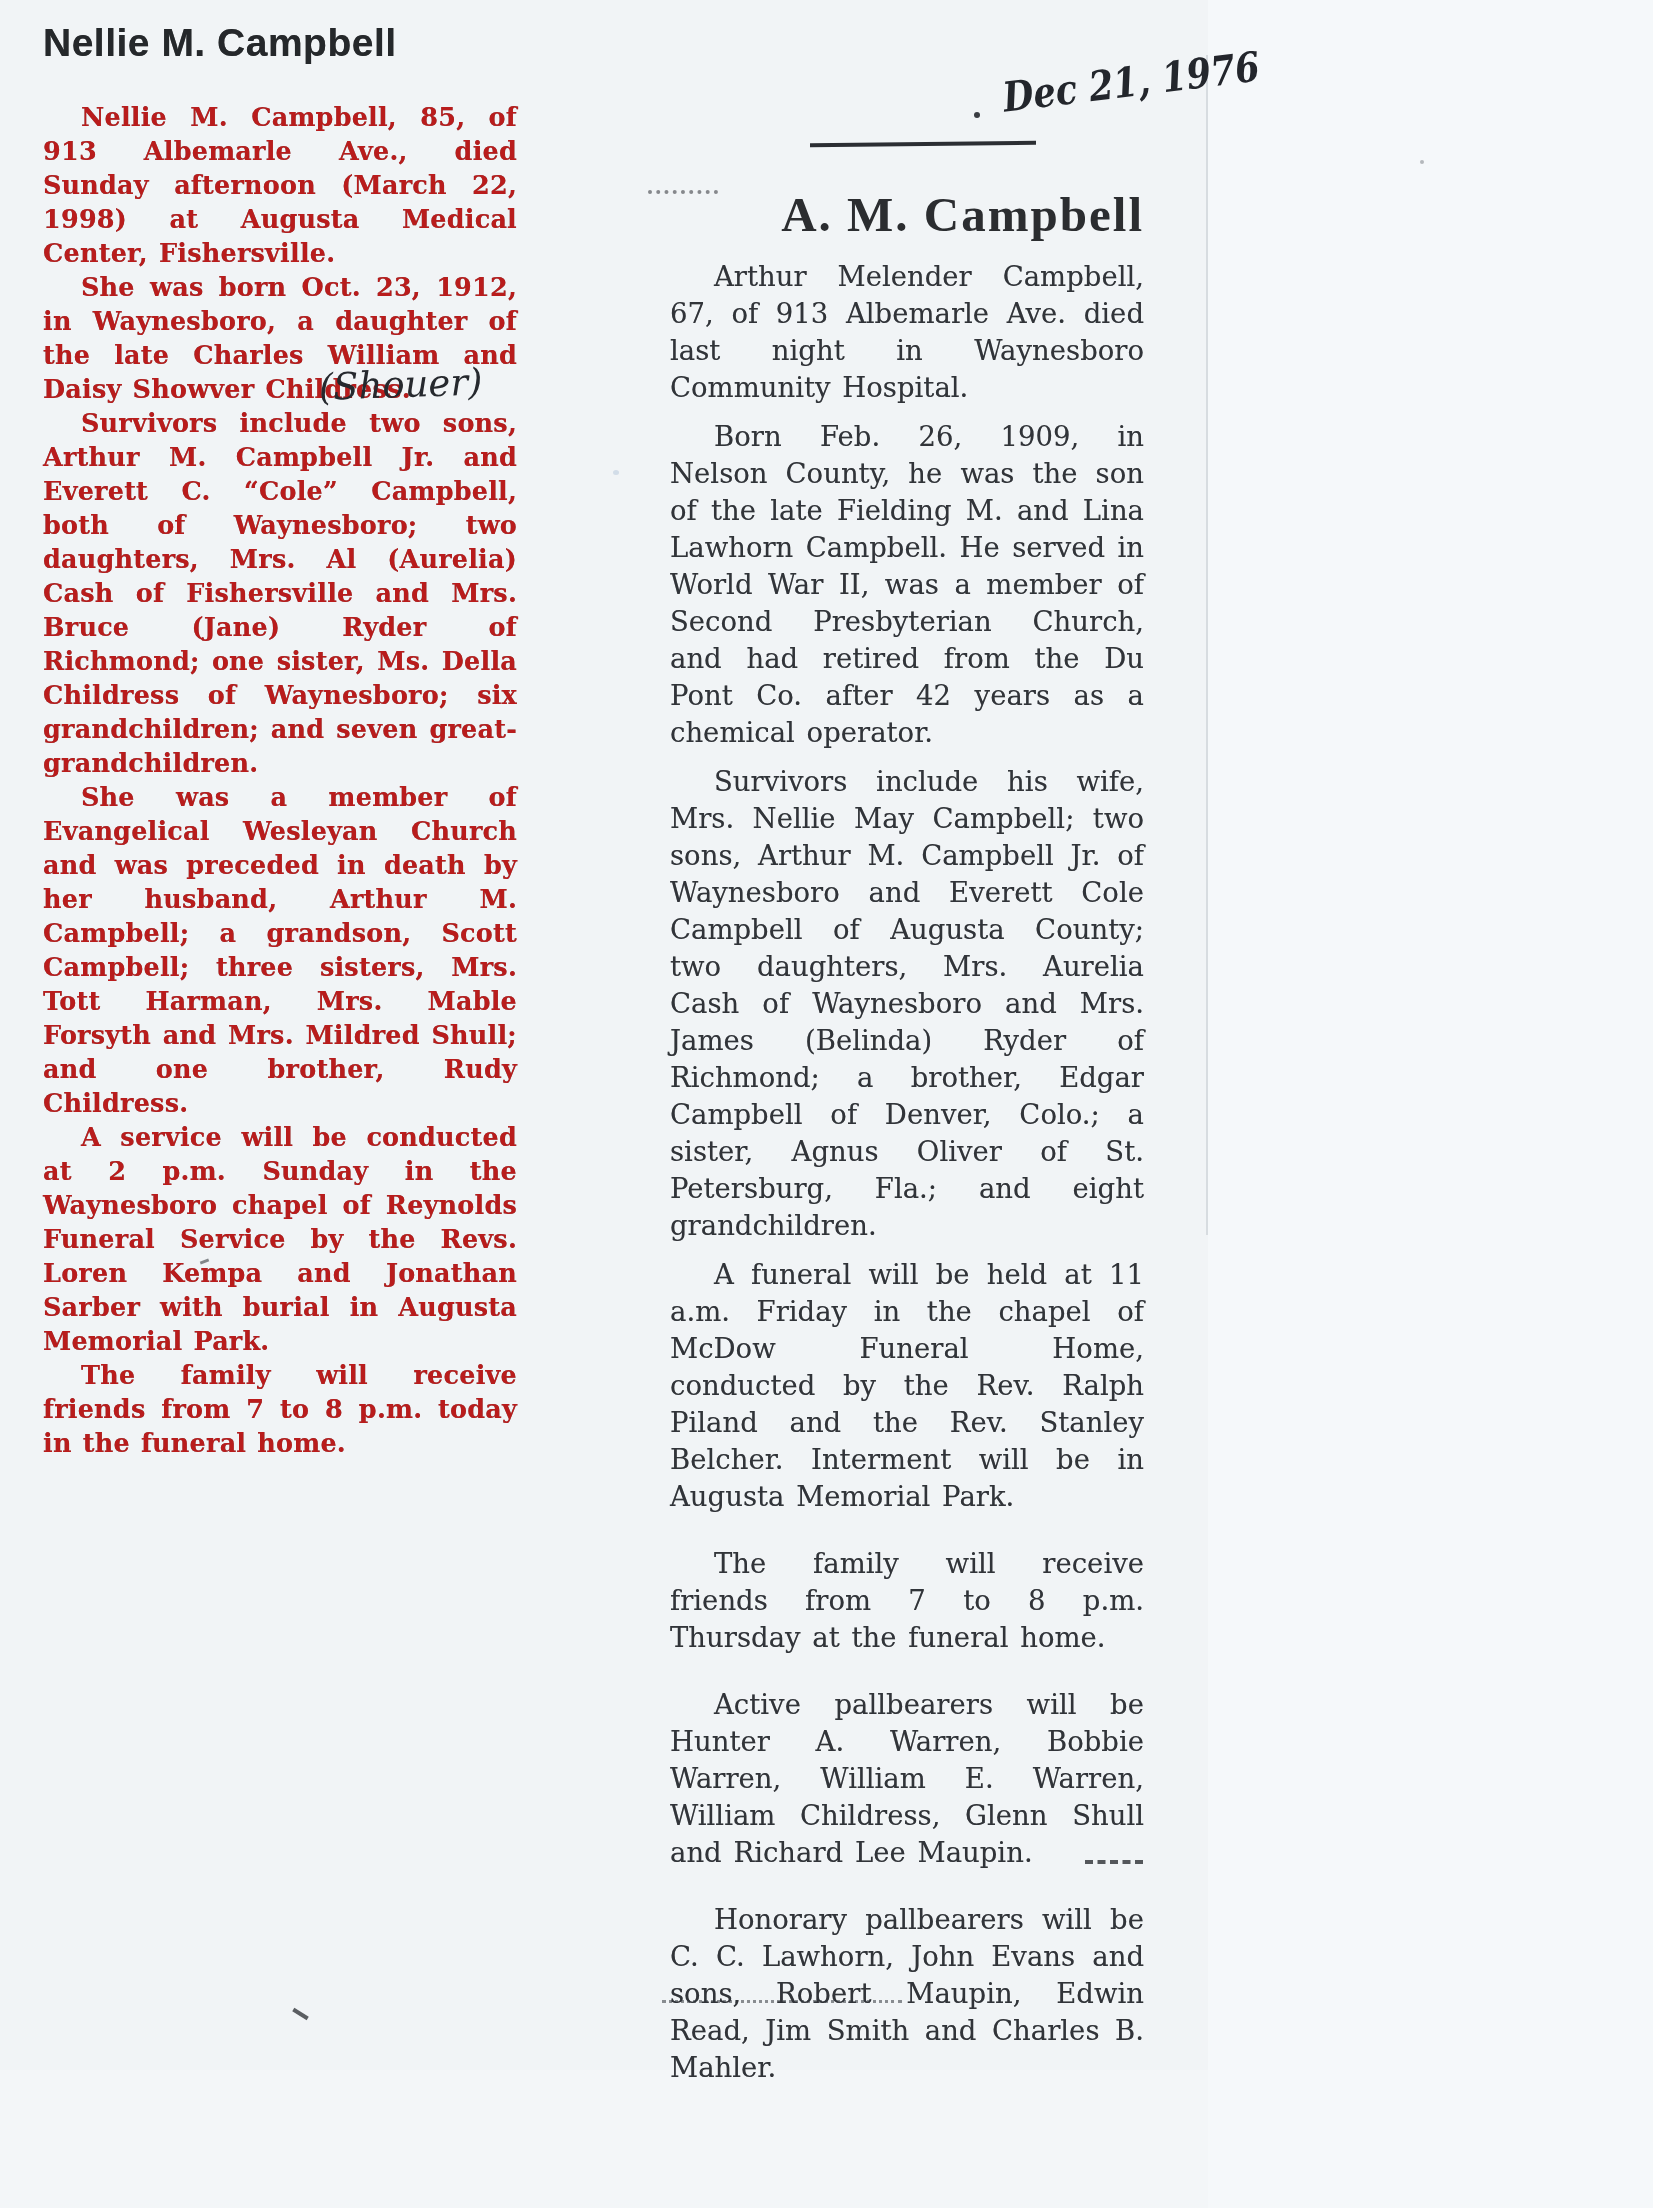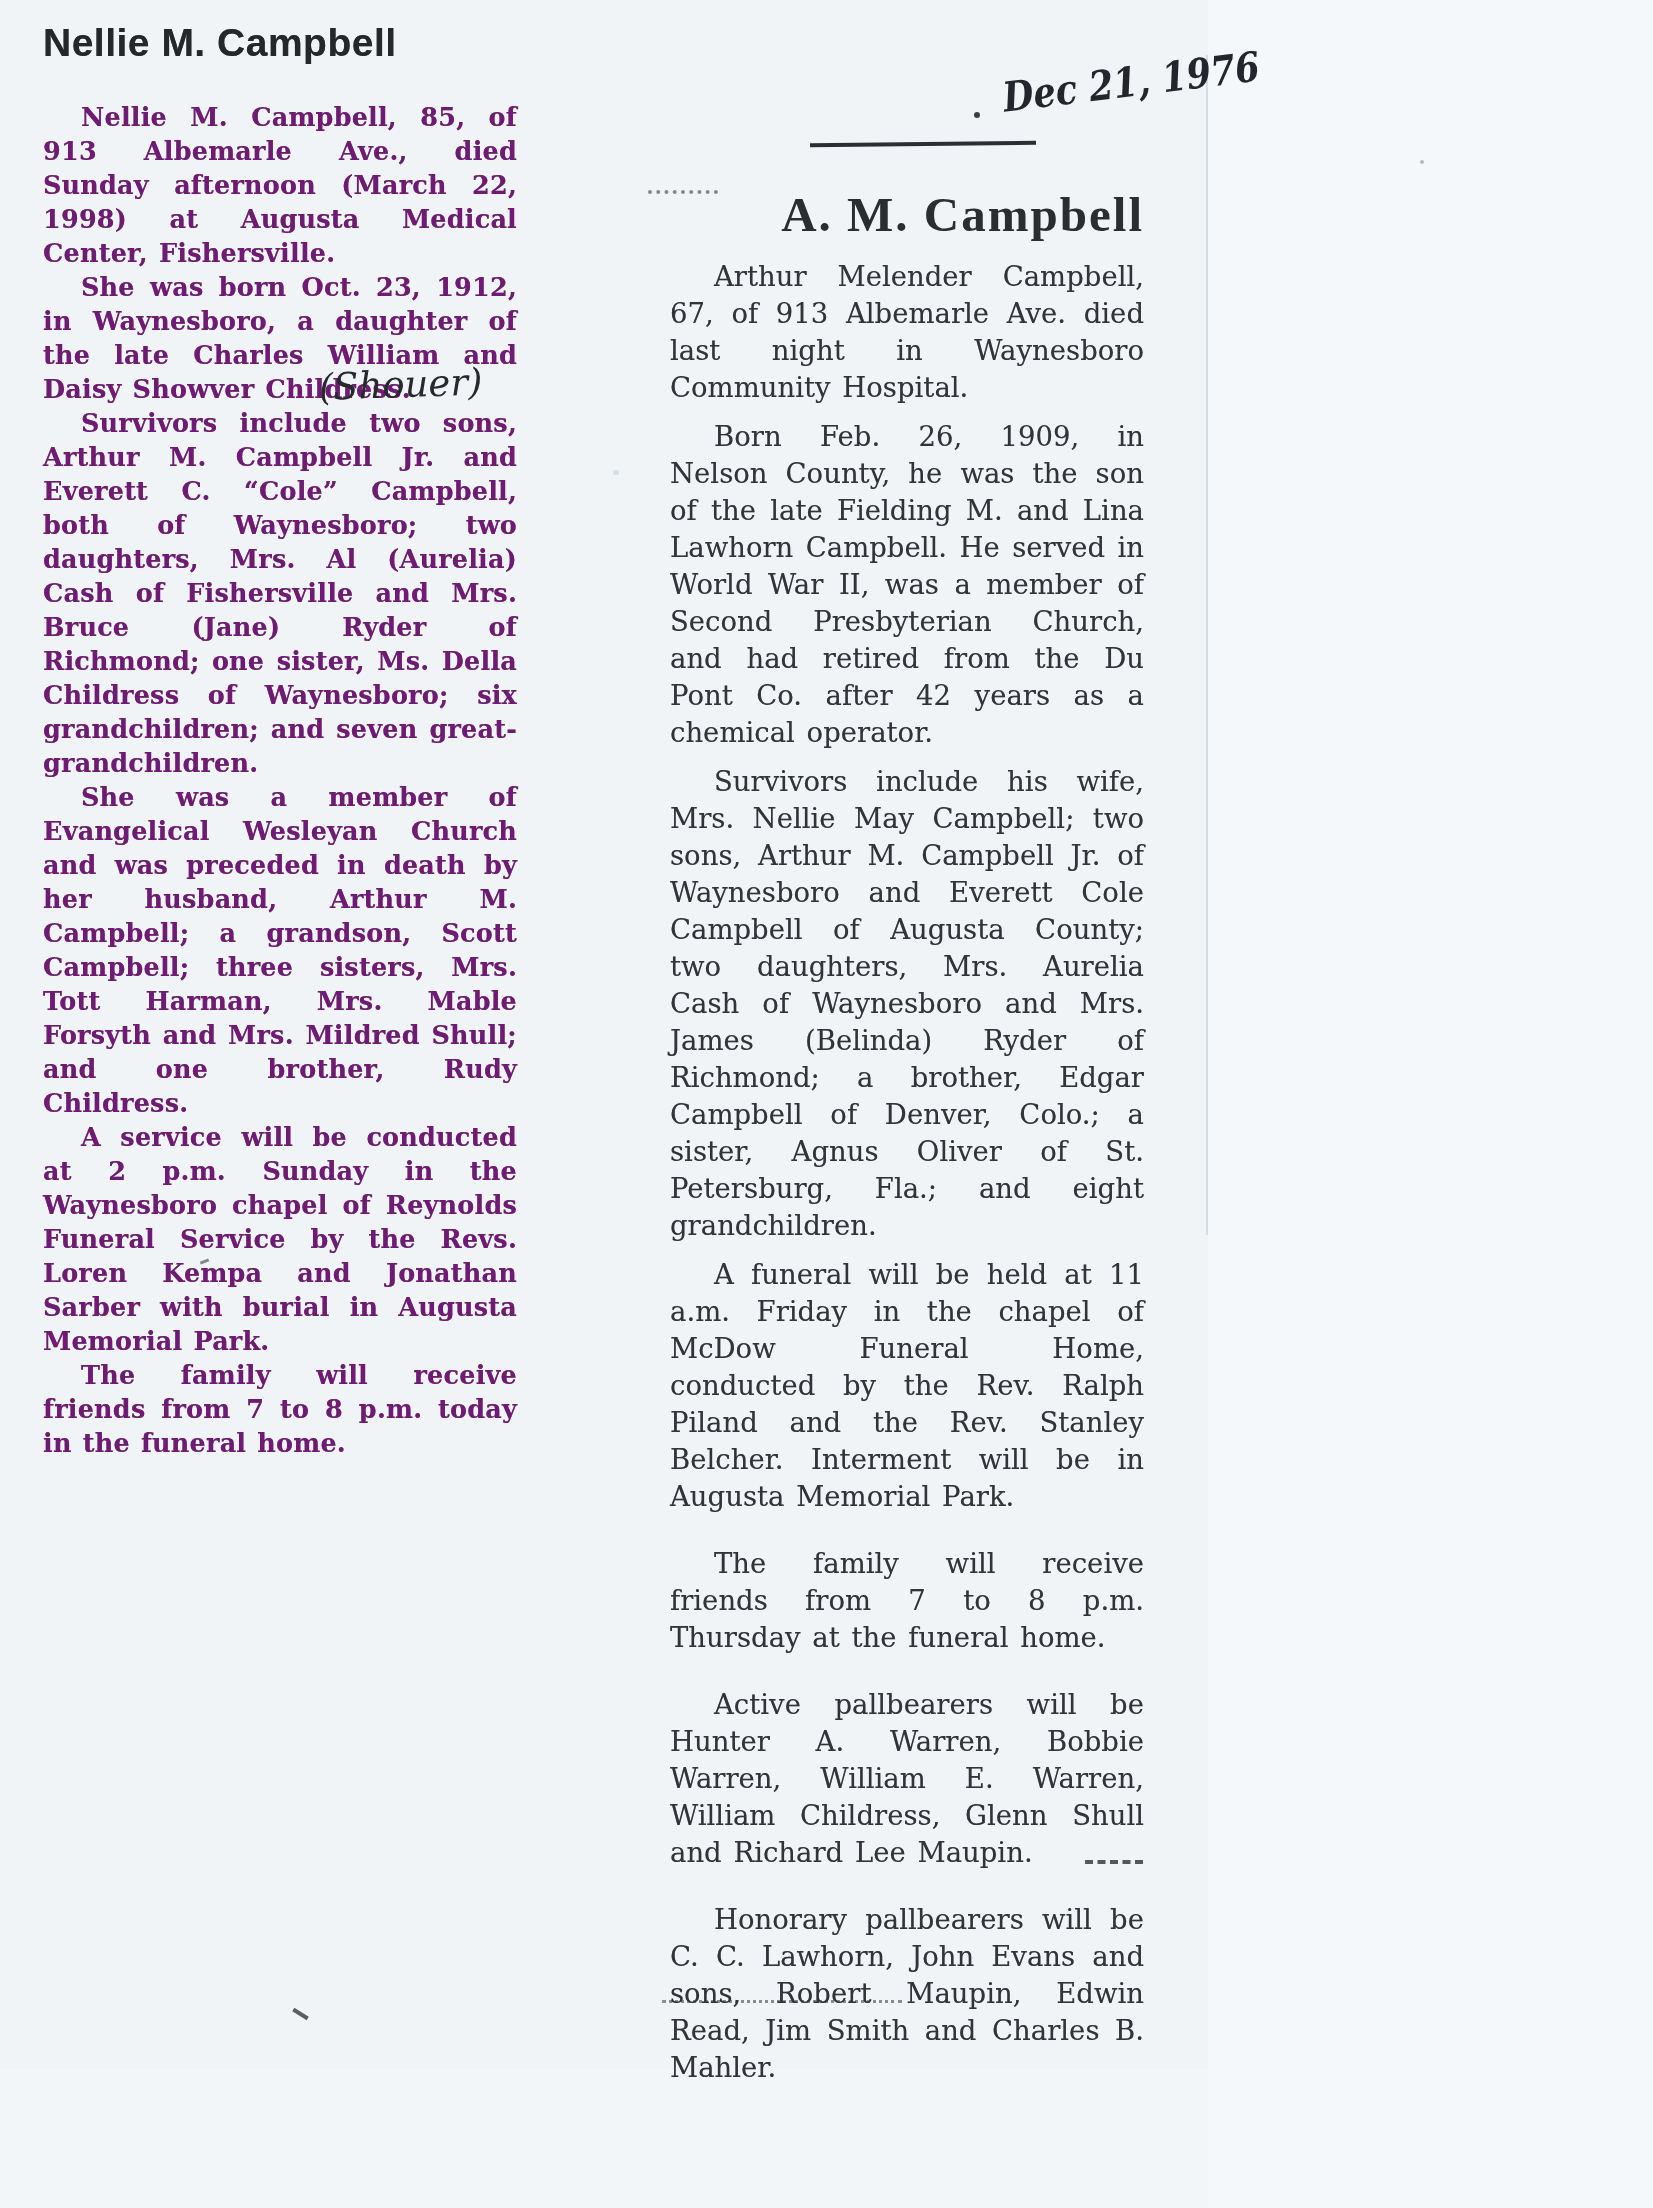--- a/index.html
+++ b/index.html
@@ -28,21 +28,21 @@
     letter-spacing:0.5px;color:#25282b;
     text-shadow:0 0 0.6px rgba(0,0,0,0.55);
   }
   .para-left{
     margin:0;
     font-family:"DejaVu Serif", serif;
     font-weight:700;
     font-size:25.5px;line-height:34px;
     letter-spacing:0.2px;word-spacing:2px;
     text-align:justify;text-indent:38px;
-    color:#701a75;
+    color:#b91c1c;
     text-shadow:0 0 0.5px rgba(0,0,0,0.45);
   }
 
   
   .col-right{
     position:absolute;left:670px;top:188px;width:474px;
     color:#303236;
   }
   .col-right h2{
     margin:0 0 16px 0;

